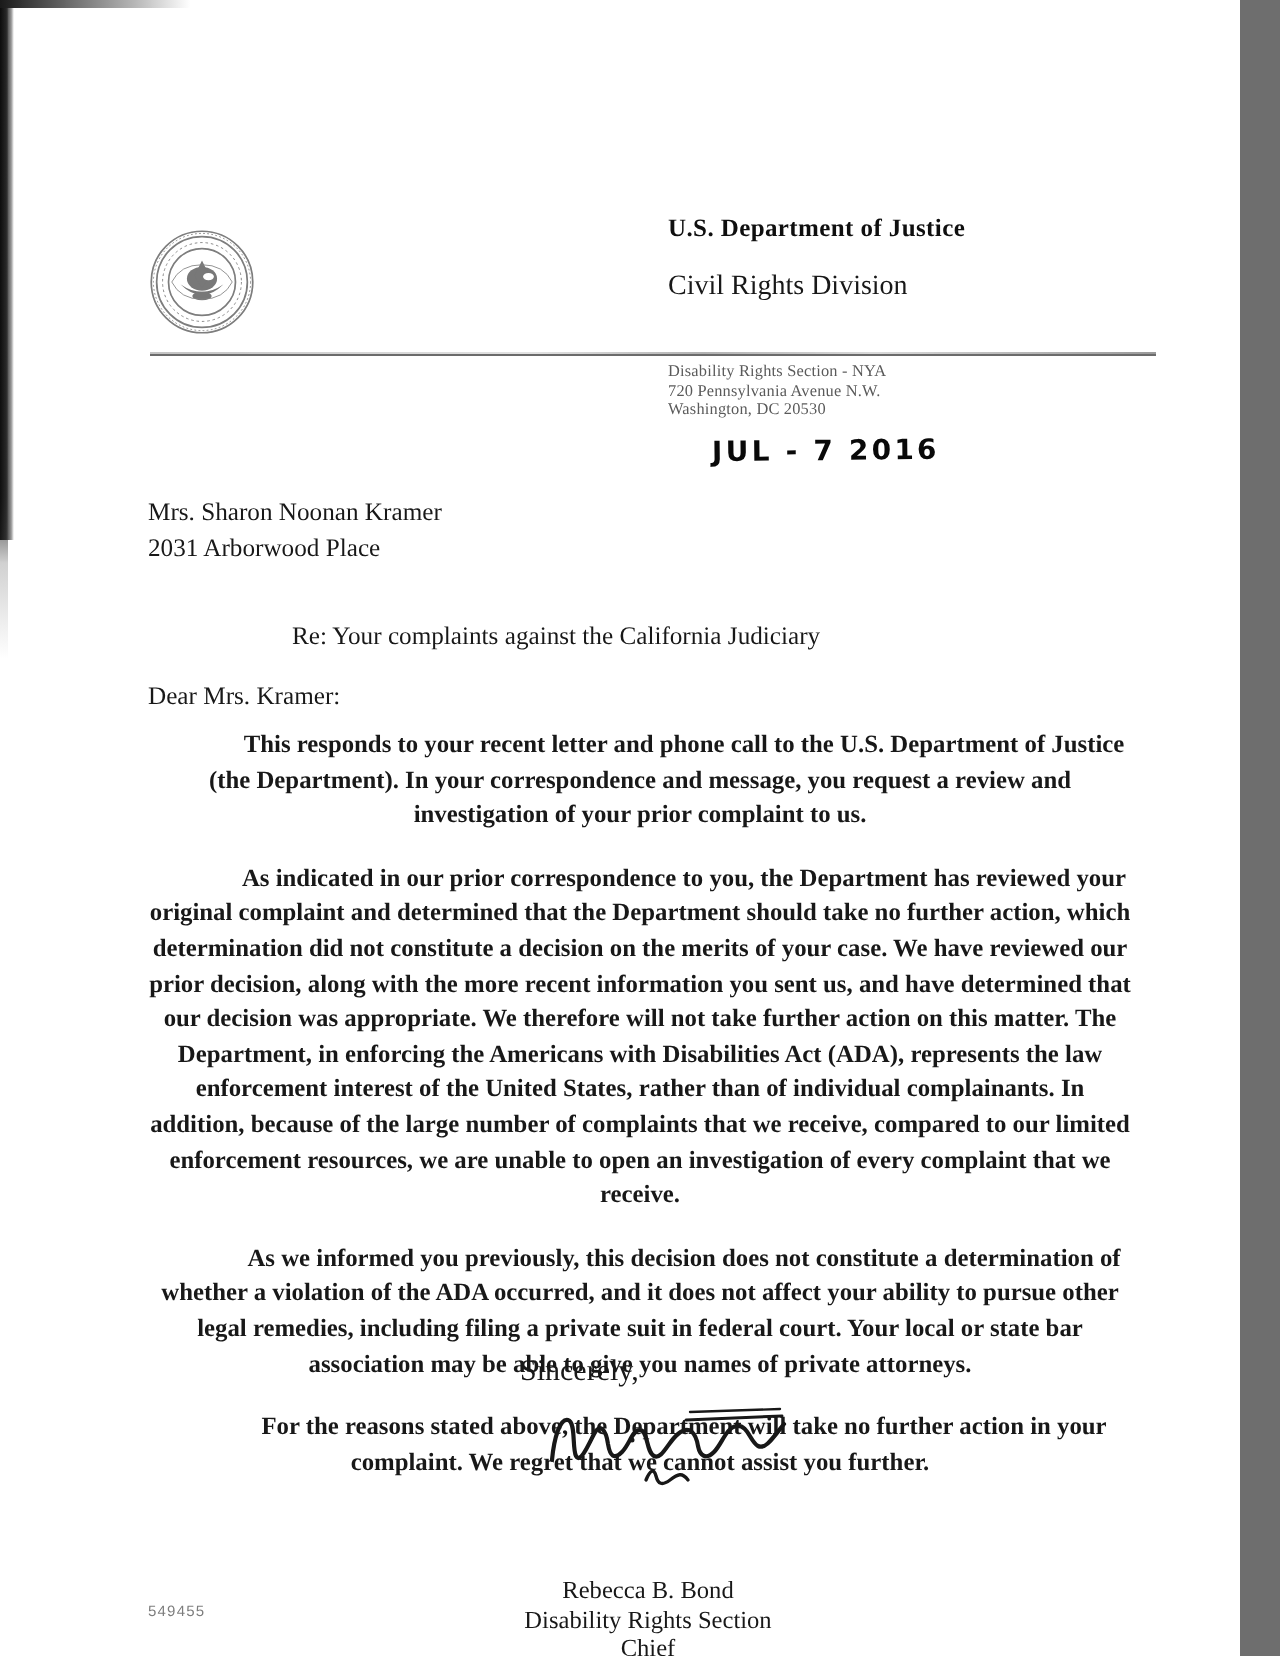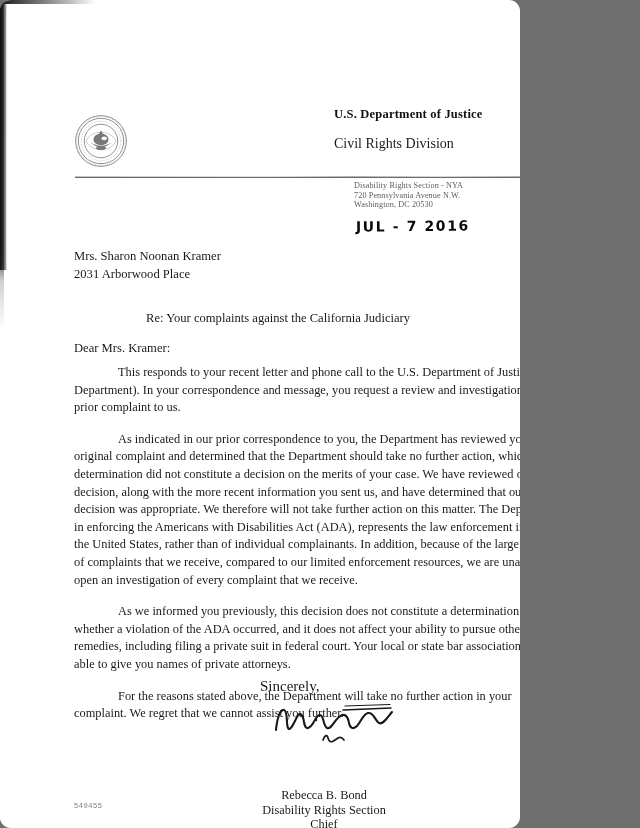--- a/index.html
+++ b/index.html
@@ -3,28 +3,27 @@
 <meta charset="utf-8">
 <title>DOJ Civil Rights Division Letter</title>
 <style>
   html, body {
     margin: 0;
     padding: 0;
     background: #6e6e6e;
   }
   #page {
     position: relative;
-    width: 520px;
+    width: 620px;
     height: 828px;
     background: #ffffff;
     overflow: hidden;
     font-family: "Liberation Serif", "DejaVu Serif", serif;
     color: #1a1a1a;
     filter: contrast(1.02);
-    border-radius: 11px;
   }
   
   .scan-edge-left {
     position: absolute;
     left: 0; top: 0;
     width: 7px; height: 270px;
     background: linear-gradient(to right, #0d0d0d 0%, #2b2b2b 45%, #8d8d8d 80%, #ffffff 100%);
     opacity: .92;
   }
   .scan-edge-left2 {
@@ -74,21 +73,21 @@
     content: "";
     position: absolute;
     left: 0; top: -1px;
     width: 100%; height: 1px;
     background: linear-gradient(to right,#9a9a9a 0%,#cccccc 38%,#7d7d7d 55%,#bdbdbd 72%,#555 100%);
     opacity: .8;
   }
 
   .return-addr {
     position: absolute;
-    left: 354px; top: 181px;
+    left: 334px; top: 181px;
     font-size: 8.2px;
     line-height: 9.6px;
     color: #5b5b5b;
     letter-spacing: .1px;
   }
   .return-addr div { white-space: nowrap; }
 
   
   .date-stamp {
     position: absolute;
@@ -119,21 +118,22 @@
     font-size: 12.6px;
   }
 
   
   .body {
     position: absolute;
     left: 74px; top: 364px;
     width: 492px;
     font-size: 12.4px;
     line-height: 17.6px;
-    text-align: left;
+    text-align: center;
+    font-weight: bold;
   }
   .body p {
     margin: 0 0 14px 0;
     text-indent: 44px;
   }
 
   .closing {
     position: absolute;
     left: 260px; top: 678px;
     font-size: 15px;

